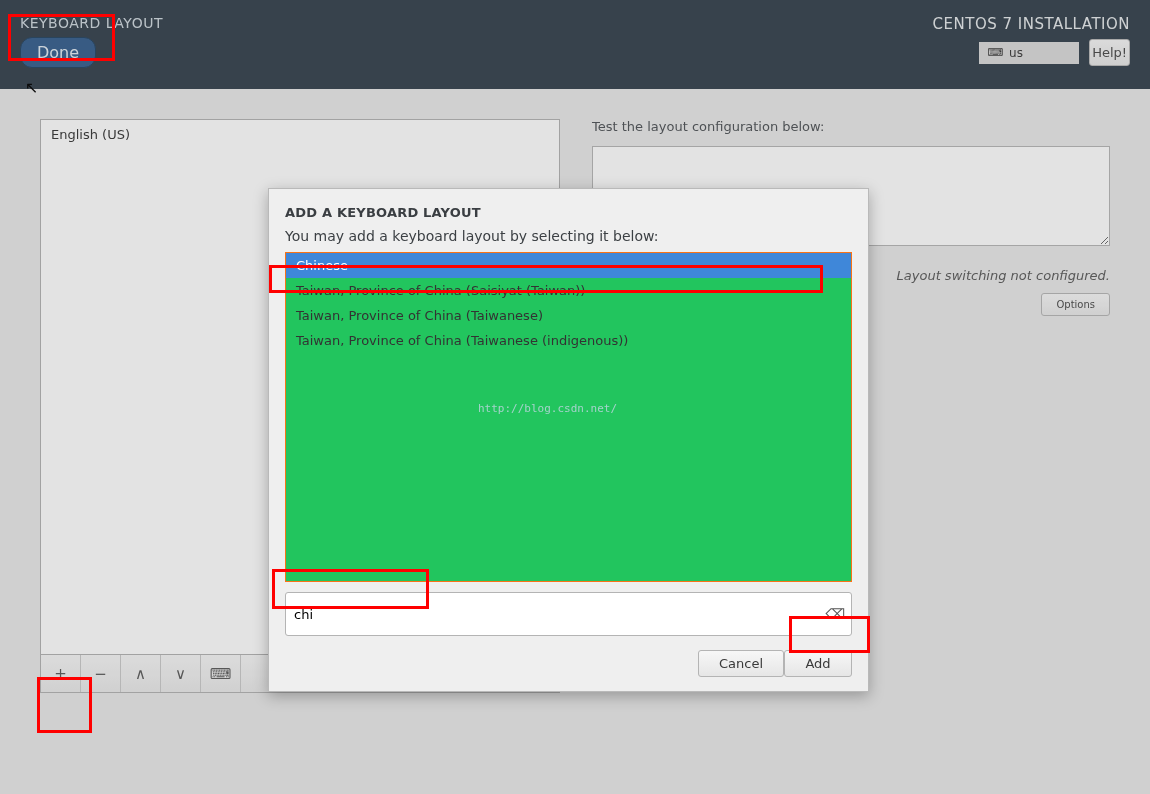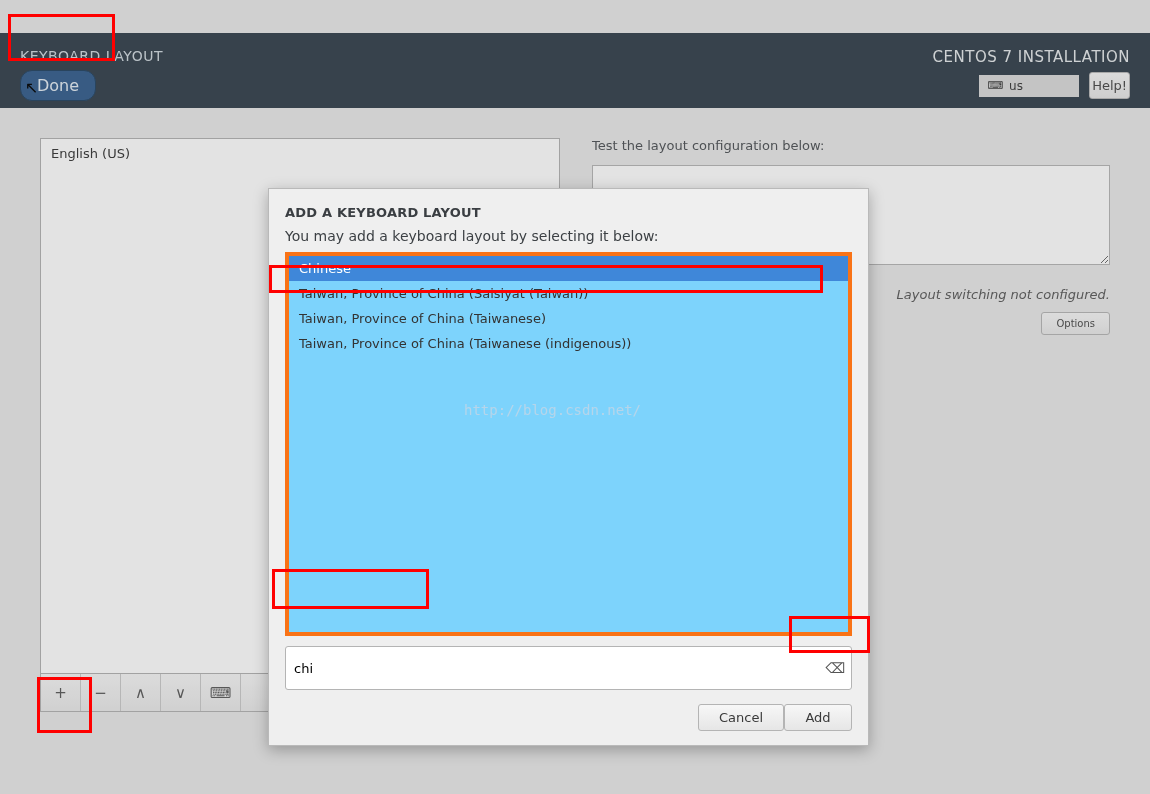--- a/index.html
+++ b/index.html
@@ -1,25 +1,24 @@
 <!DOCTYPE html>
 <html><head>
 <meta charset="utf-8">
 <style>
 * { box-sizing: border-box; margin: 0; padding: 0; font-family: "DejaVu Sans", "Cantarell", sans-serif; }
 body { width: 1150px; height: 794px; background: #e8e8e8; overflow: hidden; position: relative; }
 
 .header {
-  height: 75px;
+  height: 89px;
   background: #2e3b47;
   display: flex;
   align-items: flex-start;
   padding: 15px 20px 0 20px;
   position: relative;
-  margin-top: 33px;
 }
 .header-left { flex: 1; }
 .header-right { text-align: right; }
 .header-title { color: #cfd8df; font-size: 14px; letter-spacing: 0.5px; }
 .header-brand { color: #e6eaec; font-size: 15px; letter-spacing: 0.5px; margin-bottom: 6px; }
 .header-right-row { display: flex; gap: 10px; justify-content: flex-end; align-items: center; }
 
 .done-btn {
   background: #2f5a8a;
   border: 1px solid #1d3d5c;
@@ -121,23 +120,23 @@
   top: 188px;
   width: 601px;
   background: #efefef;
   border: 1px solid #b9b9b9;
   box-shadow: 0 4px 14px rgba(0,0,0,0.28);
   padding: 16px 16px 14px 16px;
 }
 .dialog-title { font-weight: 600; font-size: 13px; color: #3a3e42; letter-spacing: 0.2px; margin-bottom: 8px; }
 .dialog-sub { font-size: 14px; color: #3c4044; margin-bottom: 8px; }
 .dialog-list {
-  background: #7dd3fc;
-  border: 4px solid #f97316;
-  height: 384px;
+  background: #22c55e;
+  border: 1px solid #f97316;
+  height: 330px;
   overflow: hidden;
 }
 .dialog-list-item { padding: 5px 10px; font-size: 13px; color: #333; }
 .dialog-list-item.selected { background: #3f87d9; color: #fff; }
 
 .search-row {
   display: flex;
   background: #fff;
   border: 1px solid #b4b4b4;
   border-radius: 3px;
@@ -169,25 +168,25 @@
   position: absolute;
   left: 25px;
   top: 78px;
   font-size: 16px;
   color: #0a0a0a;
   pointer-events: none;
 }
 
 .watermark {
   position: absolute;
-  left: 464px;
+  left: 478px;
   top: 402px;
   color: #c5d6e6;
   font-family: monospace;
-  font-size: 14px;
+  font-size: 11px;
   pointer-events: none;
   opacity: 0.8;
 }
 </style>
 </head>
 <body>
 
 <div class="header">
   <div class="header-left">
     <div class="header-title">KEYBOARD LAYOUT</div>

